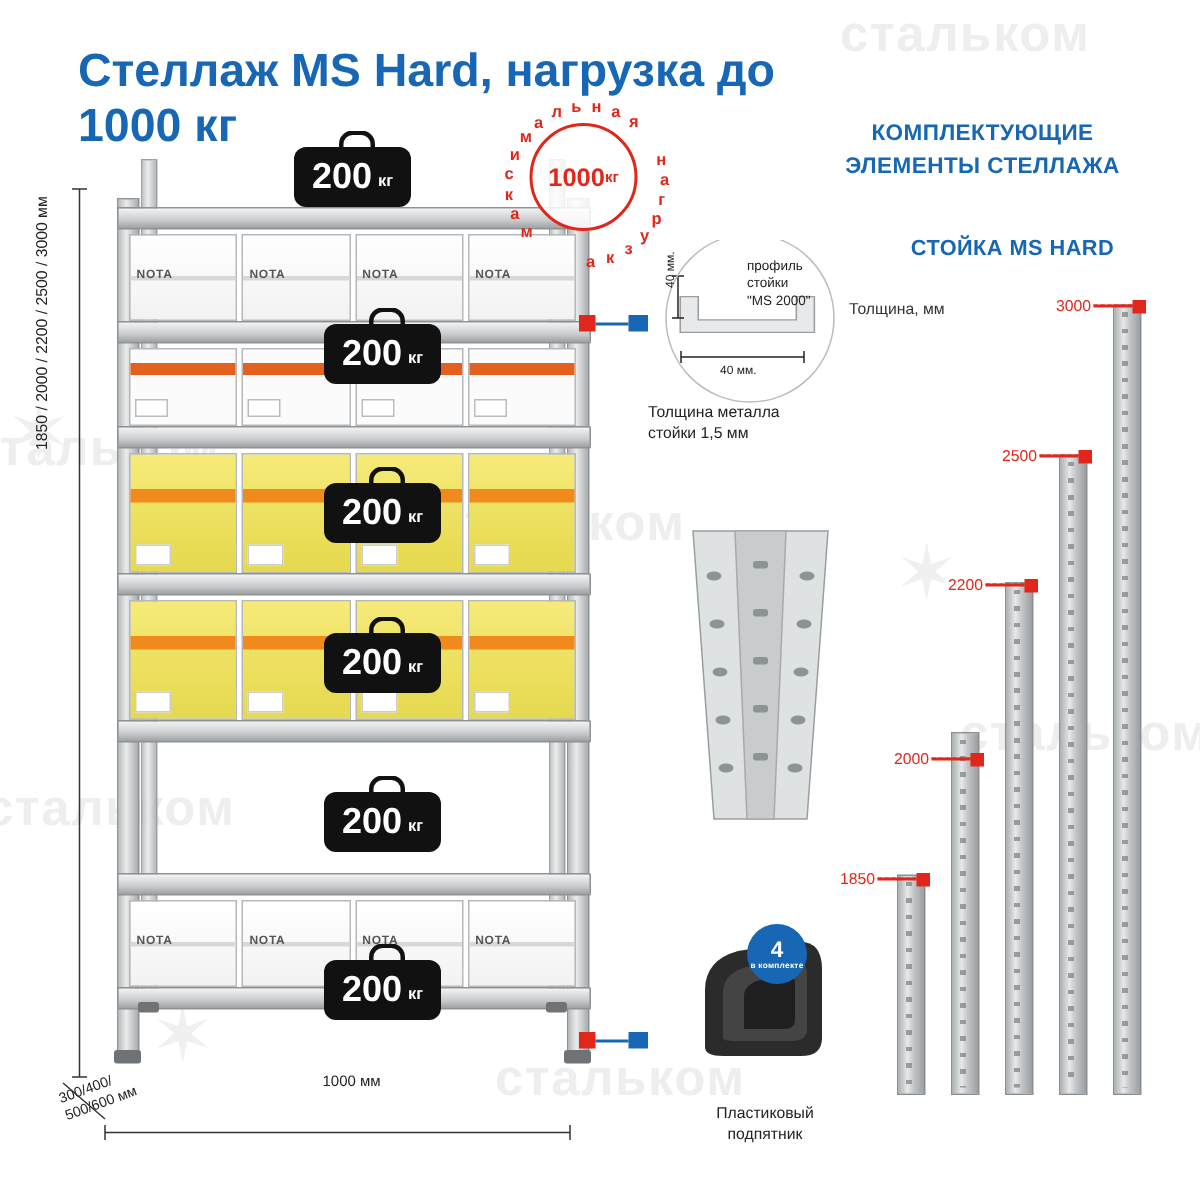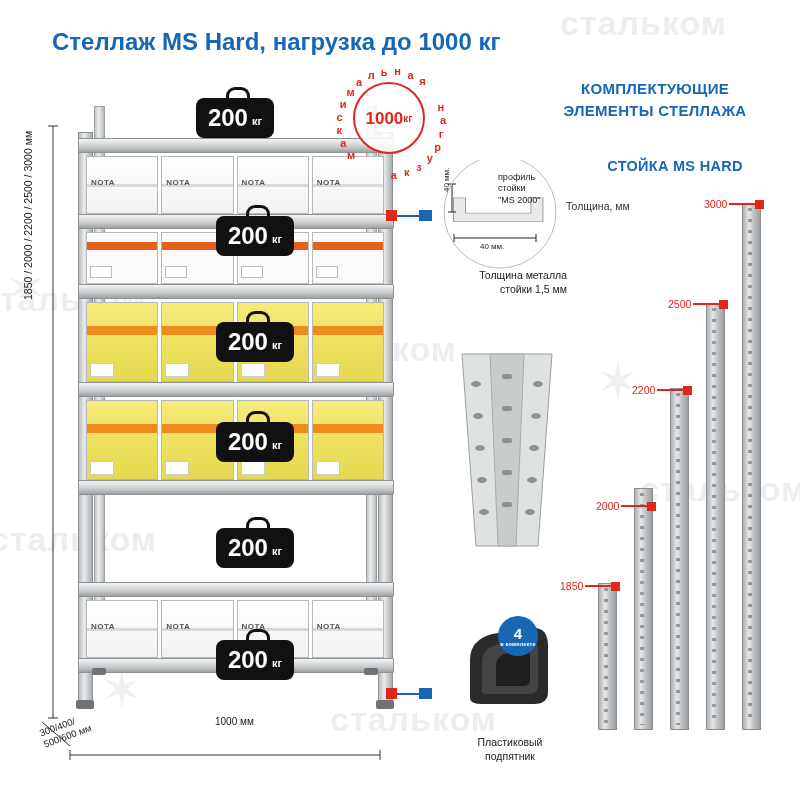--- a/index.html
+++ b/index.html
@@ -14,21 +14,21 @@
     font-family:"Liberation Sans", sans-serif;
     pointer-events:none;user-select:none;white-space:nowrap;
   }
   .wm-big{font-size:34px;letter-spacing:1px;}
   .wm-star{
     position:absolute;color:#f0f0f0;font-size:52px;pointer-events:none;user-select:none;
   }
   
   #title{
     position:absolute;left:52px;top:28px;width:520px;
-    font-size:24px;font-weight:bold;color:#1767b5;line-height:1.2;
+    font-size:31px;font-weight:bold;color:#1767b5;line-height:1.2;
   }
   
   #right-head{
     position:absolute;left:520px;top:78px;width:270px;text-align:center;
     font-size:15px;font-weight:bold;color:#1767b5;line-height:1.45;
     letter-spacing:.3px;
   }
   #post-head{
     position:absolute;left:560px;top:158px;width:230px;text-align:center;
     font-size:14.5px;font-weight:bold;color:#1767b5;letter-spacing:.3px;
@@ -100,21 +100,21 @@
     transform:rotate(-20deg);transform-origin:left top;
   }
   .redblue{position:absolute;display:flex;align-items:center;}
   .redblue .r{width:11px;height:11px;background:#e1261c;}
   .redblue .ln{width:22px;height:2px;background:#1767b5;}
   .redblue .b{width:13px;height:11px;background:#1767b5;}
   
   #profile{position:absolute;left:440px;top:160px;width:120px;height:125px;}
   #profile .ptext{position:absolute;left:58px;top:12px;font-size:9px;color:#222;line-height:1.25;}
   #prof-caption{
-    position:absolute;left:432px;top:268px;width:135px;text-align:right;font-size:10.5px;color:#222;line-height:1.35;
+    position:absolute;left:432px;top:268px;width:135px;text-align:left;font-size:10.5px;color:#222;line-height:1.35;
   }
   
   #piece{position:absolute;left:452px;top:350px;width:110px;height:200px;}
   
   #foot-ill{position:absolute;left:452px;top:620px;width:110px;height:90px;}
   #foot-cap{
     position:absolute;left:430px;top:735px;width:160px;text-align:center;font-size:10.5px;color:#222;line-height:1.35;
   }
   #qty{
     position:absolute;left:498px;top:616px;width:40px;height:40px;border-radius:50%;

